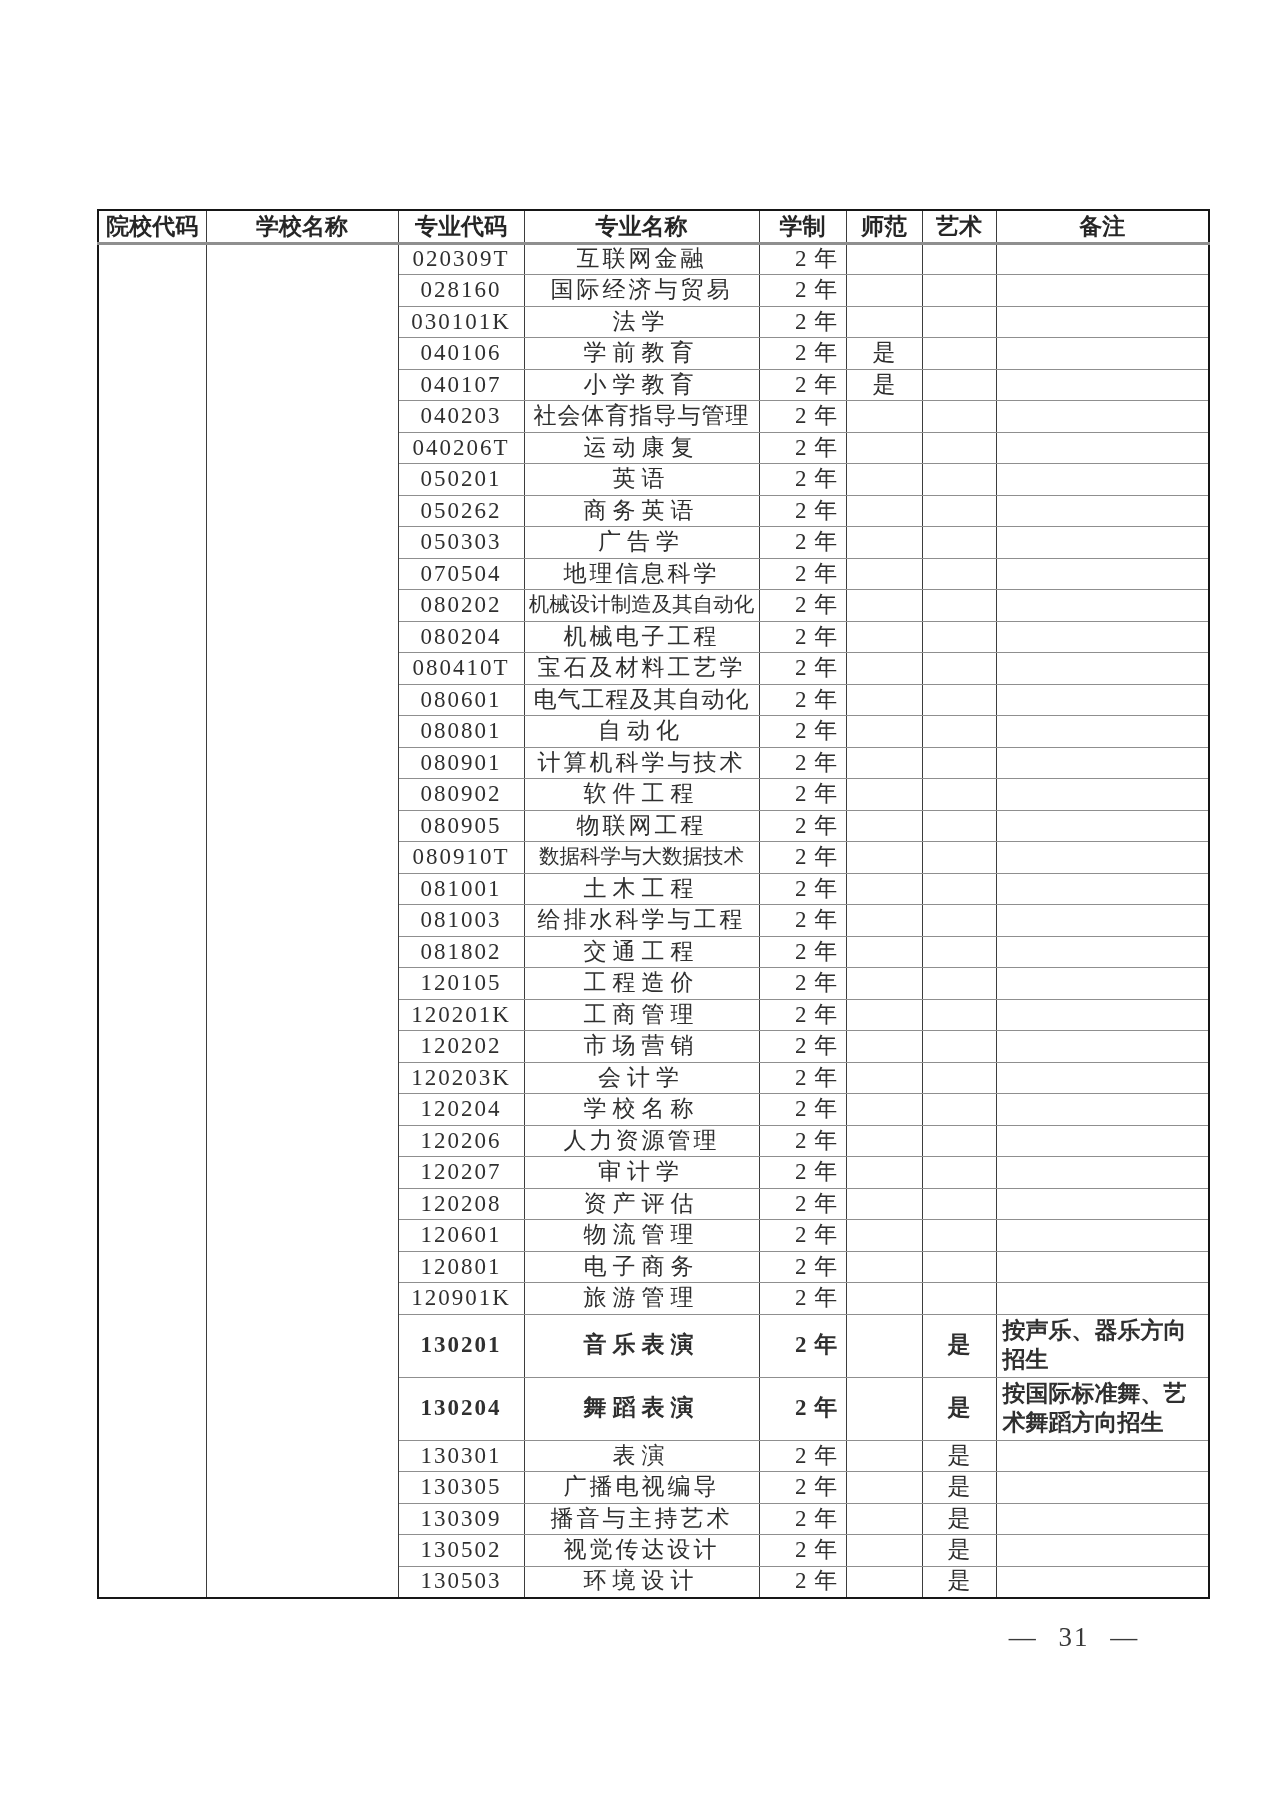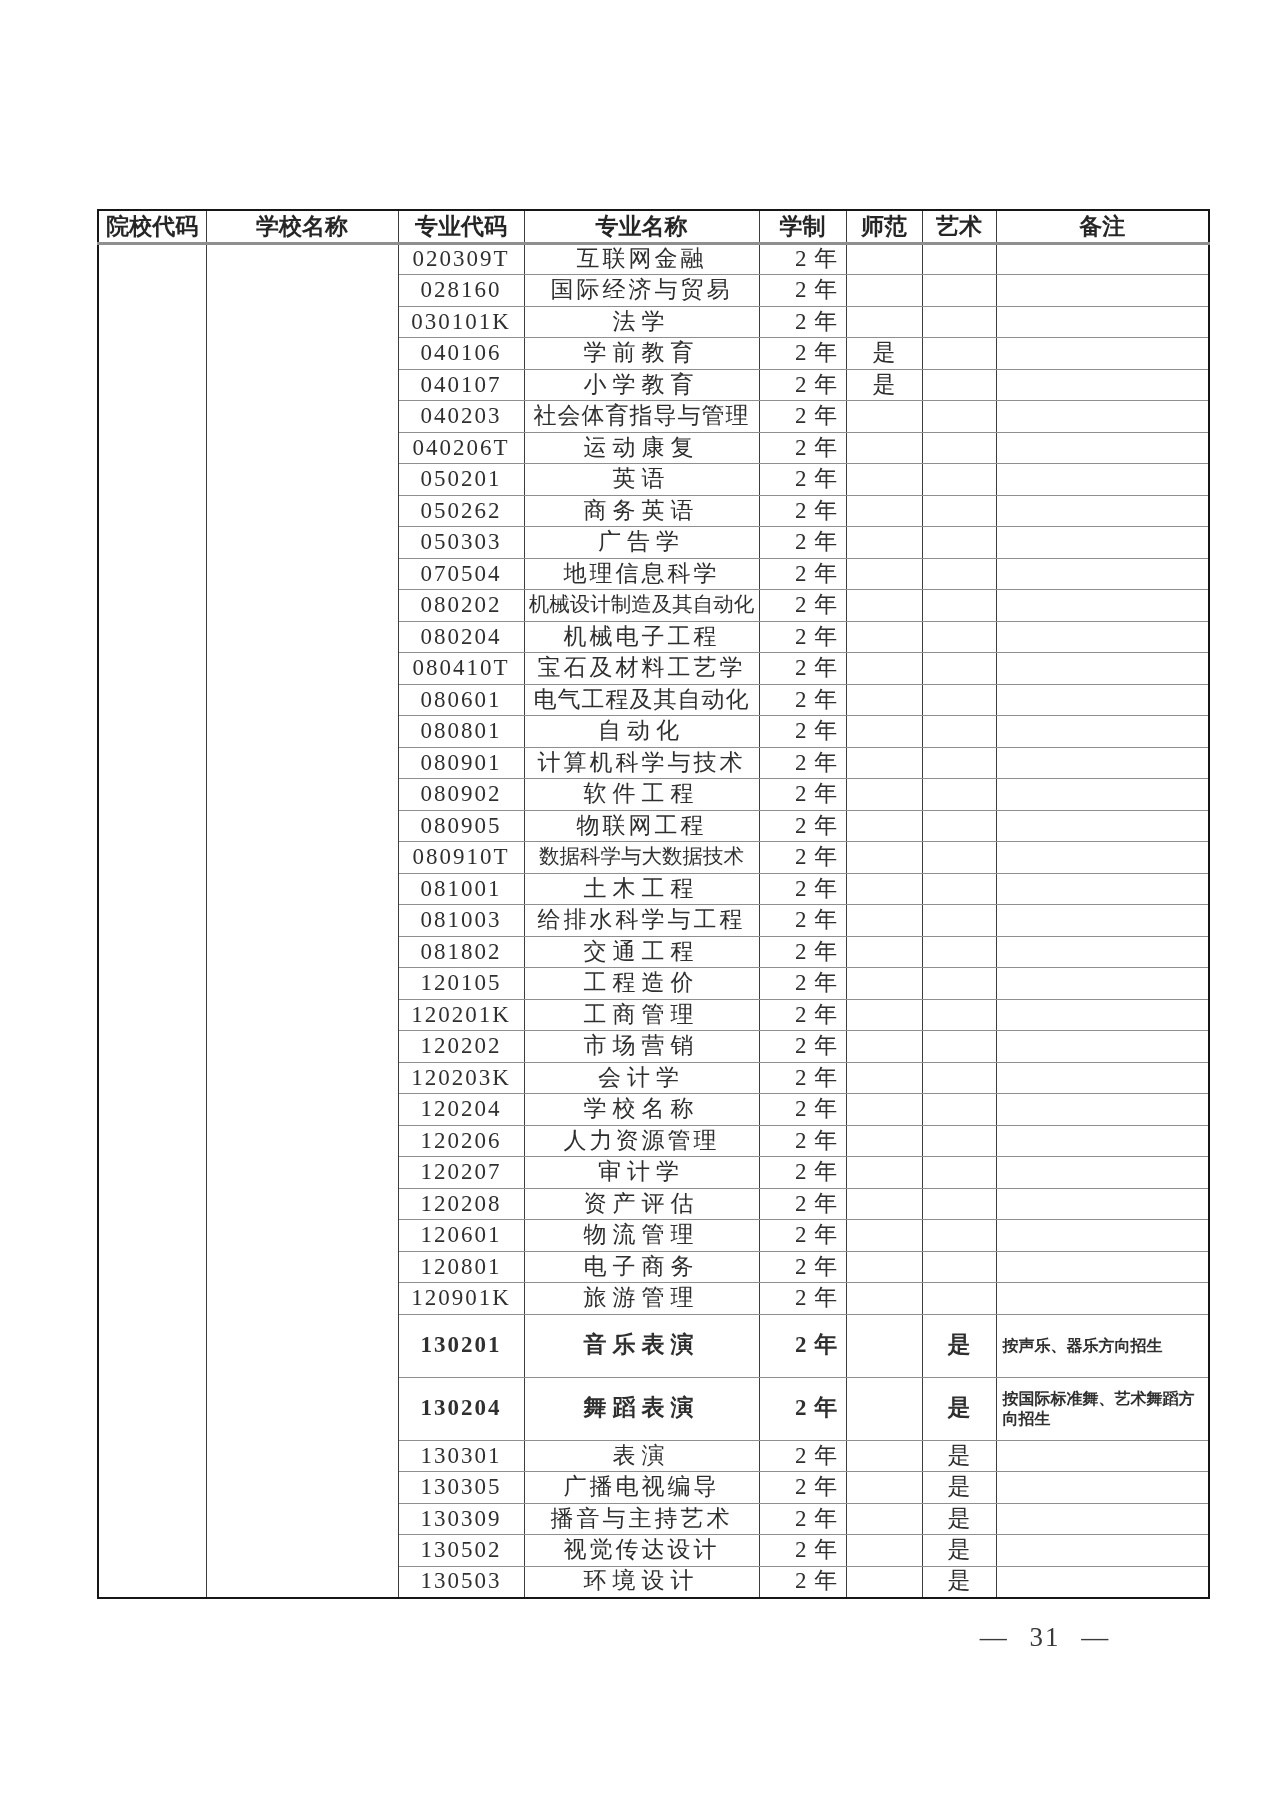--- a/index.html
+++ b/index.html
@@ -48,26 +48,26 @@
   td.name { white-space: nowrap; }
   td.name.sp-wide  { letter-spacing: 6px; }
   td.name.sp-mid   { letter-spacing: 3px; }
   td.name.sp-tight { letter-spacing: 1px; }
   td.name.condensed { font-size: 20.5px; letter-spacing: 0; }
   td.dur { letter-spacing: 1px; white-space: nowrap; padding-left: 28px; }
   td.flag { letter-spacing: 0; }
   td.remark {
     text-align: left;
     padding: 2px 6px;
-    font-size: 16px;
+    font-size: 23px;
     line-height: 1.25;
   }
   .page-number {
     position: absolute;
-    left: 955px;
+    left: 984px;
     top: 1622px;
     width: 180px;
     text-align: center;
     font-size: 27px;
     color: #3a3a3a;
     letter-spacing: 2px;
     word-spacing: 12px;
     white-space: nowrap;
   }
 </style>

